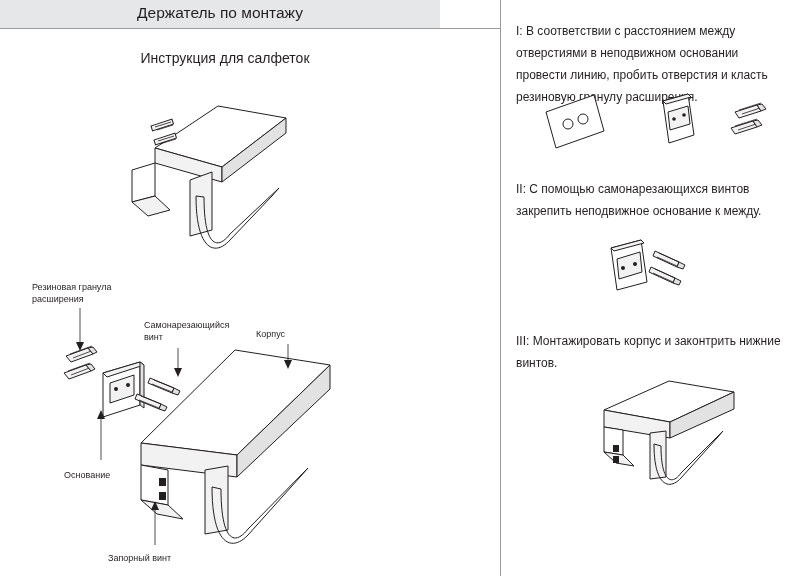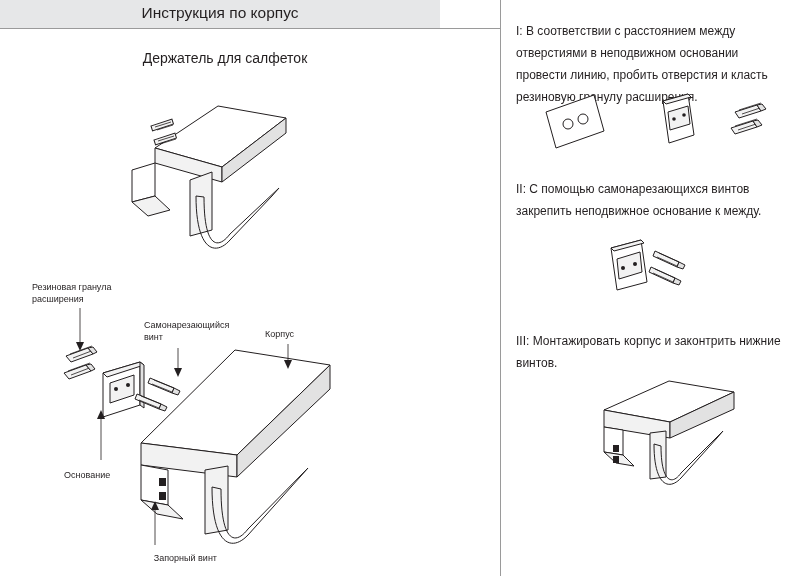--- a/index.html
+++ b/index.html
@@ -73,23 +73,23 @@
   .step3 { left: 516px; top: 330px; width: 276px; }
 
   .label {
     position: absolute;
     font-size: 9px;
     line-height: 12px;
     color: #231f20;
   }
   .lbl-granule  { left: 32px;  top: 281px; width: 110px; }
   .lbl-screw    { left: 144px; top: 319px; width: 100px; }
-  .lbl-korpus   { left: 265px; top: 328px; width: 70px; }
+  .lbl-korpus   { left: 256px; top: 328px; width: 70px; }
   .lbl-osnov    { left: 64px;  top: 469px; width: 90px; }
-  .lbl-zapor    { left: 137px; top: 552px; width: 80px; text-align: right; }
+  .lbl-zapor    { left: 108px; top: 552px; width: 80px; text-align: left; }
 
   svg.art {
     position: absolute;
     left: 0;
     top: 0;
     width: 800px;
     height: 576px;
     pointer-events: none;
   }
   .ln { fill: none; stroke: #231f20; stroke-width: 1; }
@@ -98,23 +98,23 @@
   .fill-l { fill: #f2f2f2; stroke: #231f20; stroke-width: 1; }
   .fill-m { fill: #e2e2e2; stroke: #231f20; stroke-width: 1; }
   .fill-k { fill: #231f20; stroke: none; }
 </style>
 </head>
 <body>
 
 <div class="page">
 
   <div class="title-bar"></div>
-  <div class="title-text">Инструкция по корпус</div>
+  <div class="title-text">Держатель по монтажу</div>
   <div class="rule-top"></div>
-  <div class="subtitle-text">Держатель для салфеток</div>
+  <div class="subtitle-text">Инструкция для салфеток</div>
   <div class="divider-v"></div>
 
   <div class="step-text step1">I: В соответствии с расстоянием между отверстиями в неподвижном основании провести линию, пробить отверстия и класть резиновую гранулу расширения.</div>
   <div class="step-text step2">II: С помощью самонарезающихся винтов закрепить неподвижное основание к между.</div>
   <div class="step-text step3">III: Монтажировать корпус и законтрить нижние винтов.</div>
 
   <div class="label lbl-screw">Самонарезающийся винт</div>
   <div class="label lbl-granule">Резиновая гранула расширения</div>
   <div class="label lbl-korpus">Корпус</div>
   <div class="label lbl-osnov">Основание</div>

